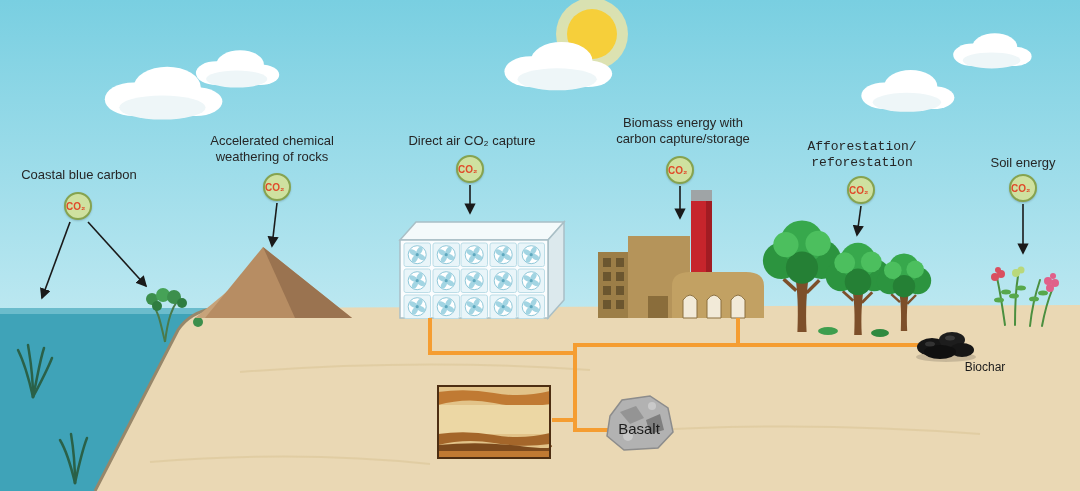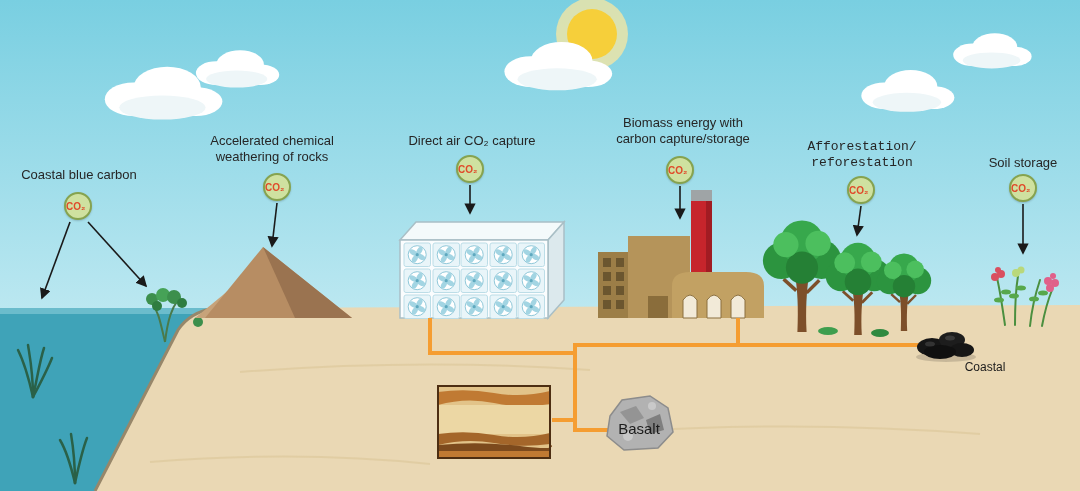--- a/index.html
+++ b/index.html
@@ -264,24 +264,24 @@
       <path d="M861,206 L857,235"></path>
       <path d="M1023,204 L1023,253"></path>
     </g>
   </svg>
 
   <div class="lbl" style="left:79px;top:167px;width:150px;">Coastal blue carbon</div>
   <div class="lbl" style="left:272px;top:133px;width:150px;">Accelerated chemical weathering of rocks</div>
   <div class="lbl" style="left:472px;top:133px;width:200px;">Direct air CO₂ capture</div>
   <div class="lbl" style="left:683px;top:115px;width:150px;">Biomass energy with carbon capture/storage</div>
   <div class="lbl" style="left:862px;top:139px;width:110px;font-family:Liberation Mono, monospace;">Afforestation/ reforestation</div>
-  <div class="lbl" style="left:1023px;top:155px;width:110px;">Soil storage</div>
+  <div class="lbl" style="left:1023px;top:155px;width:110px;">Soil energy</div>
 
   <div class="lbl plain" style="left:639px;top:420px;width:70px;font-size:15px;">Basalt</div>
-  <div class="lbl plain" style="left:985px;top:360px;width:80px;font-size:12px;">Coastal</div>
+  <div class="lbl plain" style="left:985px;top:360px;width:80px;font-size:12px;">Biochar</div>
 
   <div class="badge" style="left:64px;top:192px;">
       <span>CO₂</span>
     </div>
   <div class="badge" style="left:263px;top:173px;">
       <span>CO₂</span>
     </div>
   <div class="badge" style="left:456px;top:155px;">
       <span>CO₂</span>
     </div>

